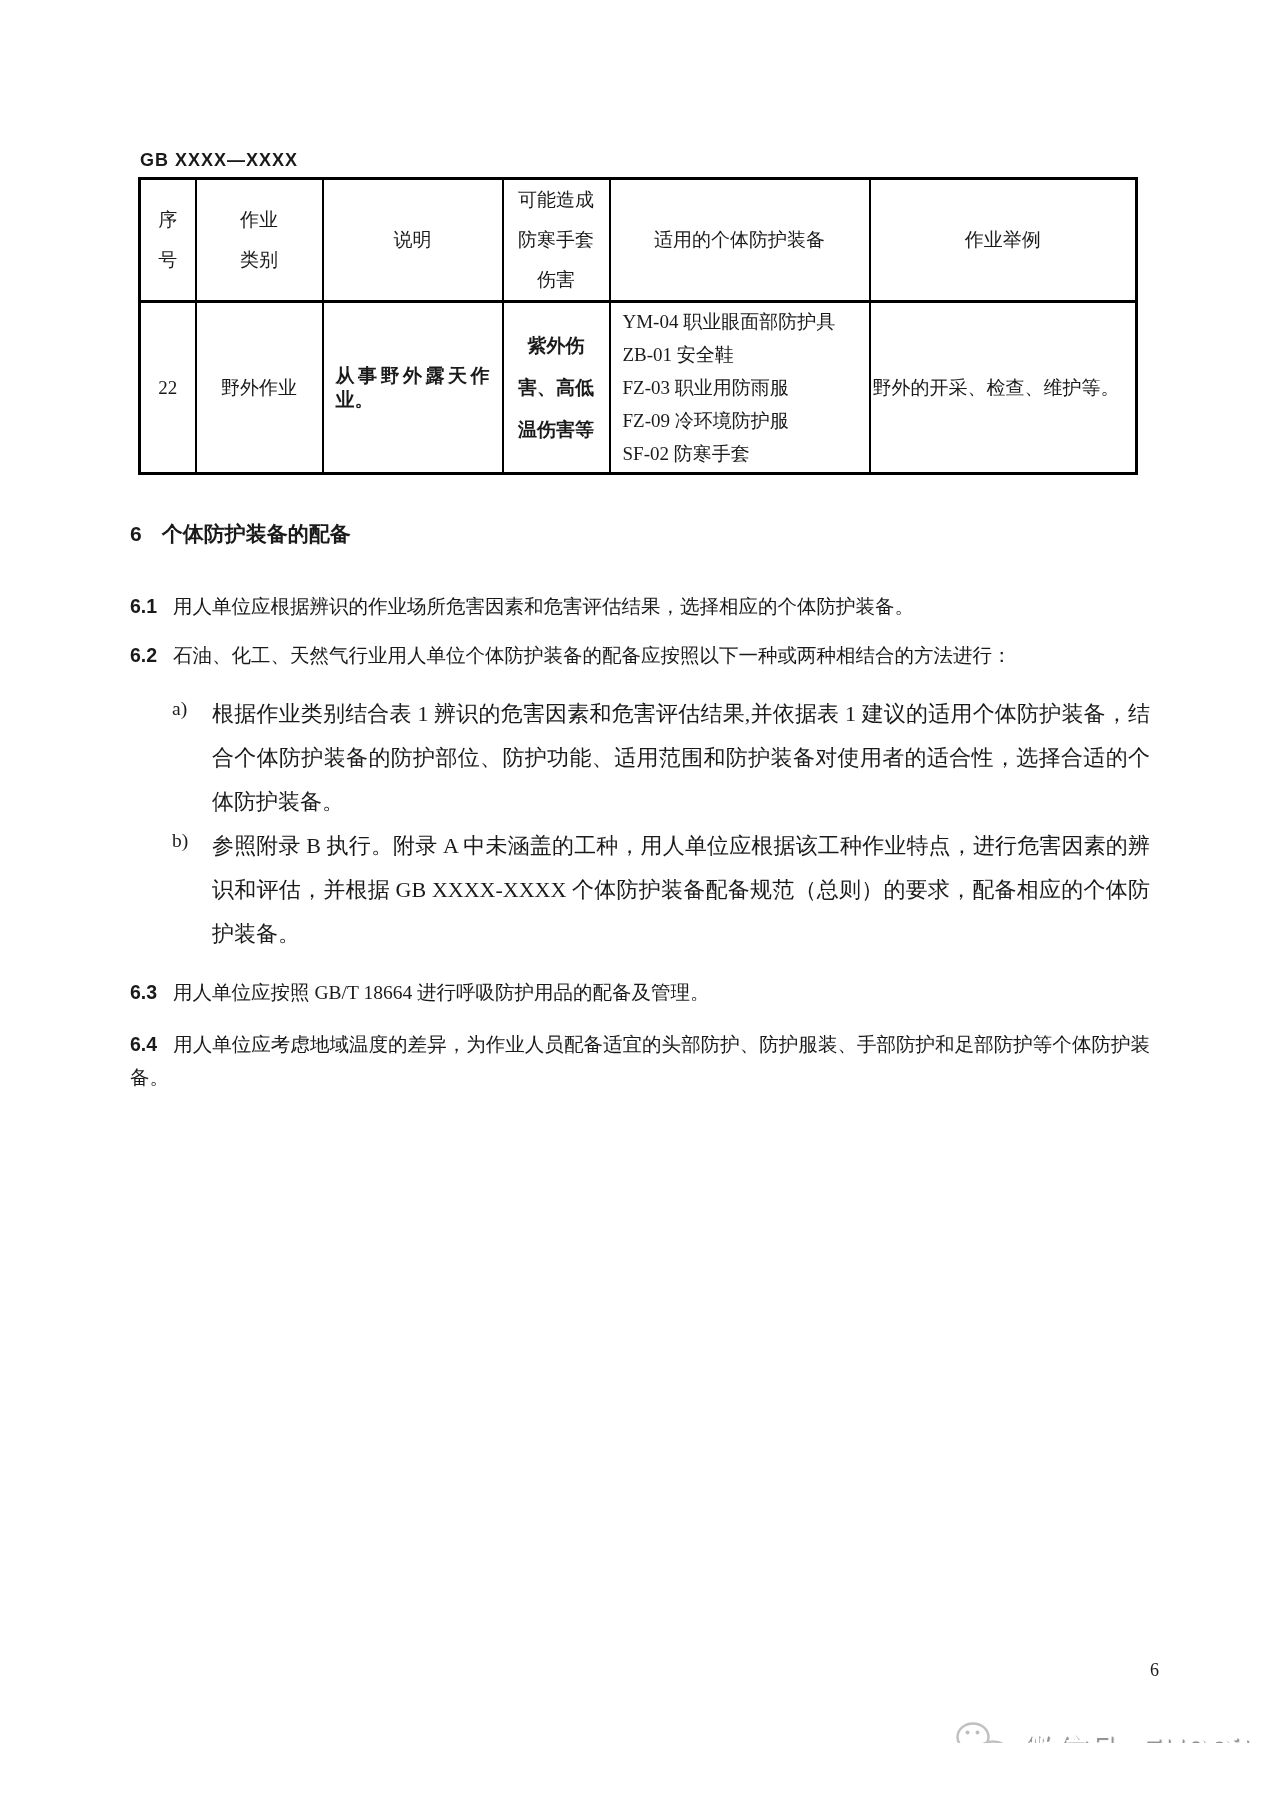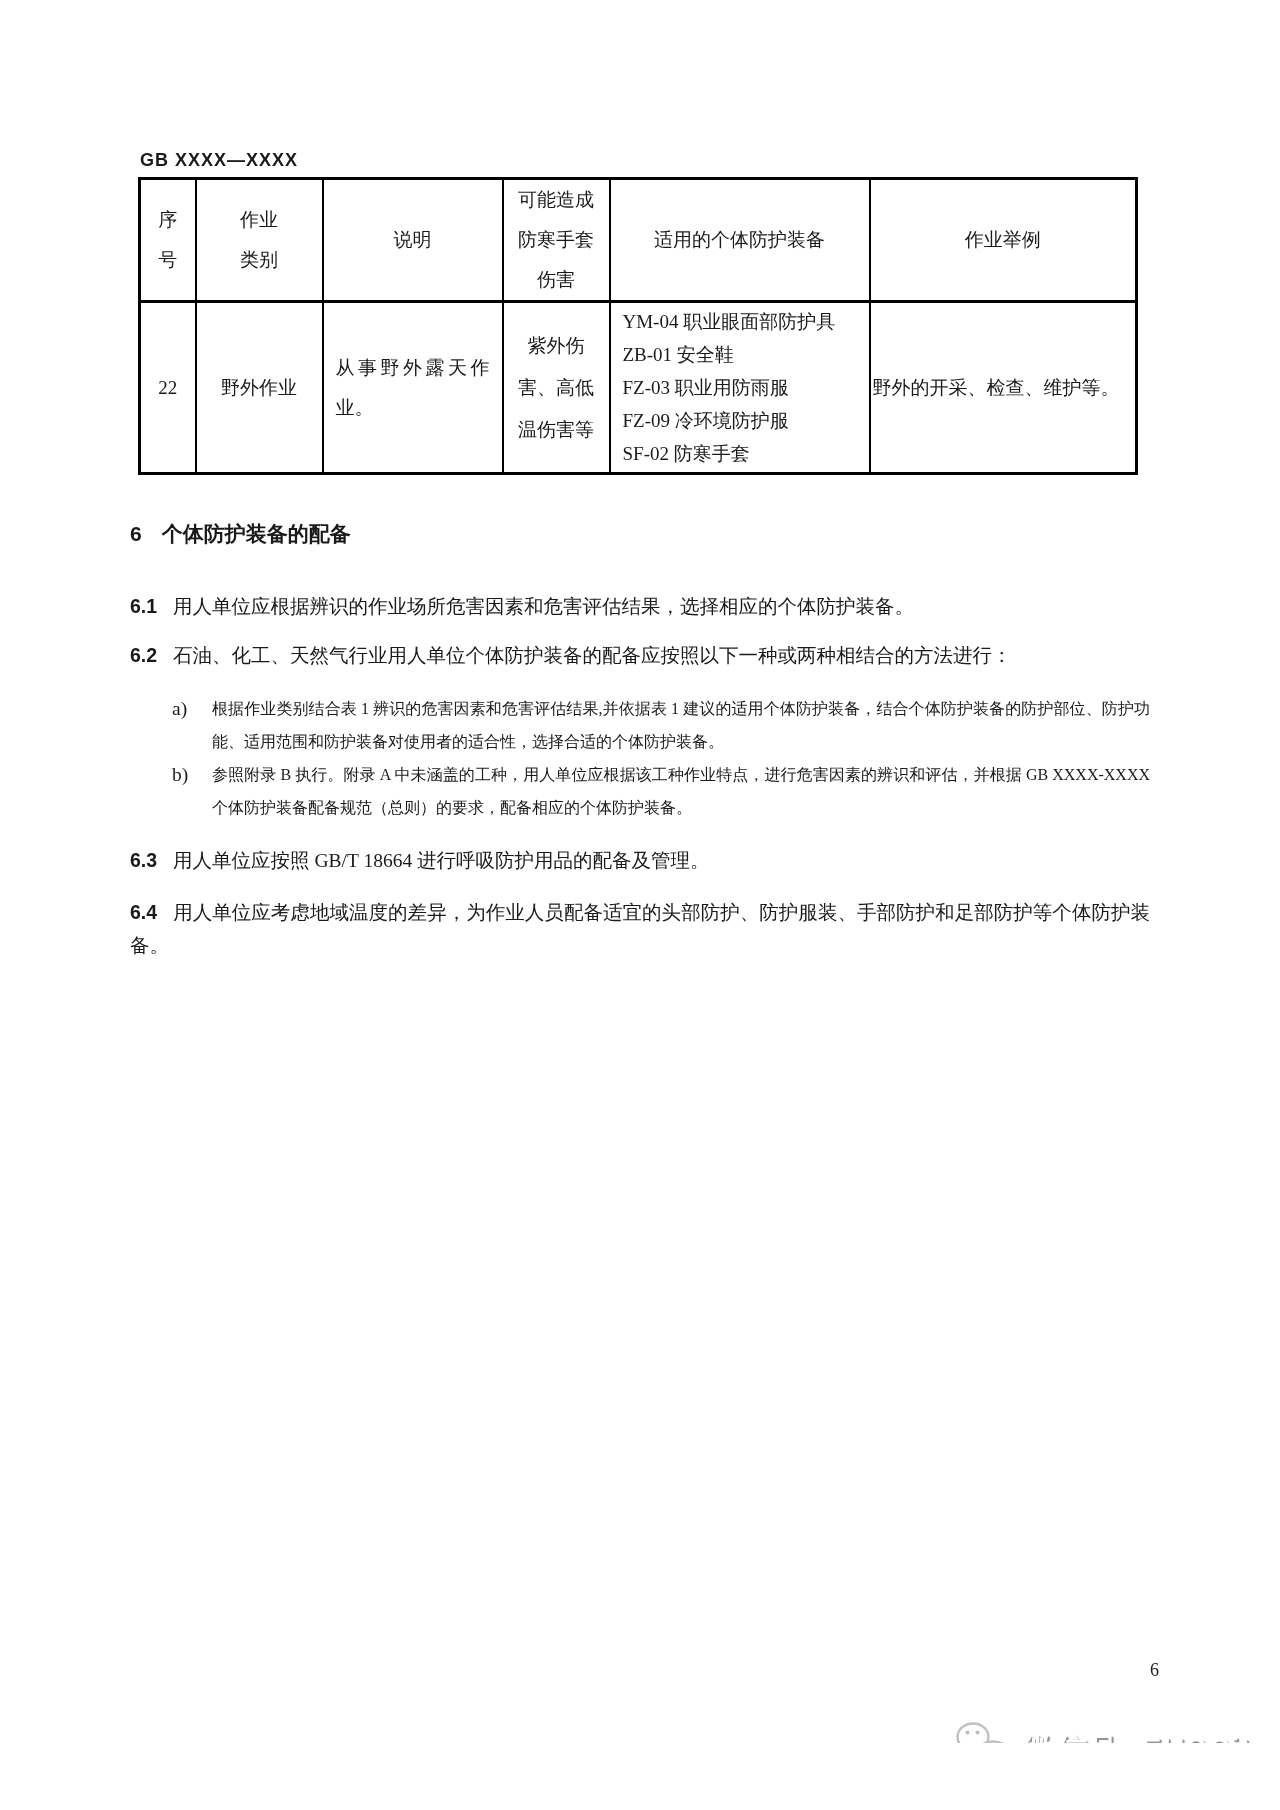--- a/index.html
+++ b/index.html
@@ -39,22 +39,22 @@
     line-height: 40px;
     text-align: center;
     vertical-align: middle;
     white-space: pre-line;
     height: 99px;
     padding: 0;
   }
   table.ppe tbody tr { height: 170px; }
   table.ppe td { font-size: 19px; vertical-align: middle; }
   td.c-center { text-align: center; }
-  td.c-desc { padding: 0 12px; text-align: justify; line-height: 40px; }
-  td.c-haz  { padding: 0 8px; text-align: center; line-height: 42px; }
+  td.c-desc { padding: 0 12px; text-align: justify; line-height: 24px; font-weight: bold; }
+  td.c-haz  { padding: 0 8px; text-align: center; line-height: 42px; font-weight: bold; }
   td.c-equip { padding: 2px 6px 2px 12px; }
   td.c-equip .eq-line { line-height: 33px; white-space: nowrap; }
   td.c-ex { padding: 0 2px; }
 
   .sec-heading {
     font-family: "Liberation Sans", "DejaVu Sans", sans-serif;
     font-size: 21px;
     font-weight: bold;
     margin: 45px 0 0 0;
   }
@@ -72,21 +72,21 @@
     margin-right: 16px;
   }
   .m-61 { margin-top: 42px; }
   .m-62 { margin-top: 16px; }
   .m-63 { margin-top: 20px; }
   .m-64 { margin-top: 19px; }
 
   .sub-item { display: flex; margin-left: 42px; margin-top: 20px; }
   .sub-item.no-gap { margin-top: 0; }
   .sub-label { flex: none; width: 40px; font-size: 19.5px; line-height: 33px; }
-  .sub-text { flex: 1; font-size: 16px; line-height: 33px; text-align: justify; }
+  .sub-text { flex: 1; font-size: 22px; line-height: 44px; text-align: justify; }
 
   .page-number {
     position: absolute;
     top: 1660px;
     left: 1150px;
     font-size: 18px;
   }
 
   .footer {
     position: absolute;

